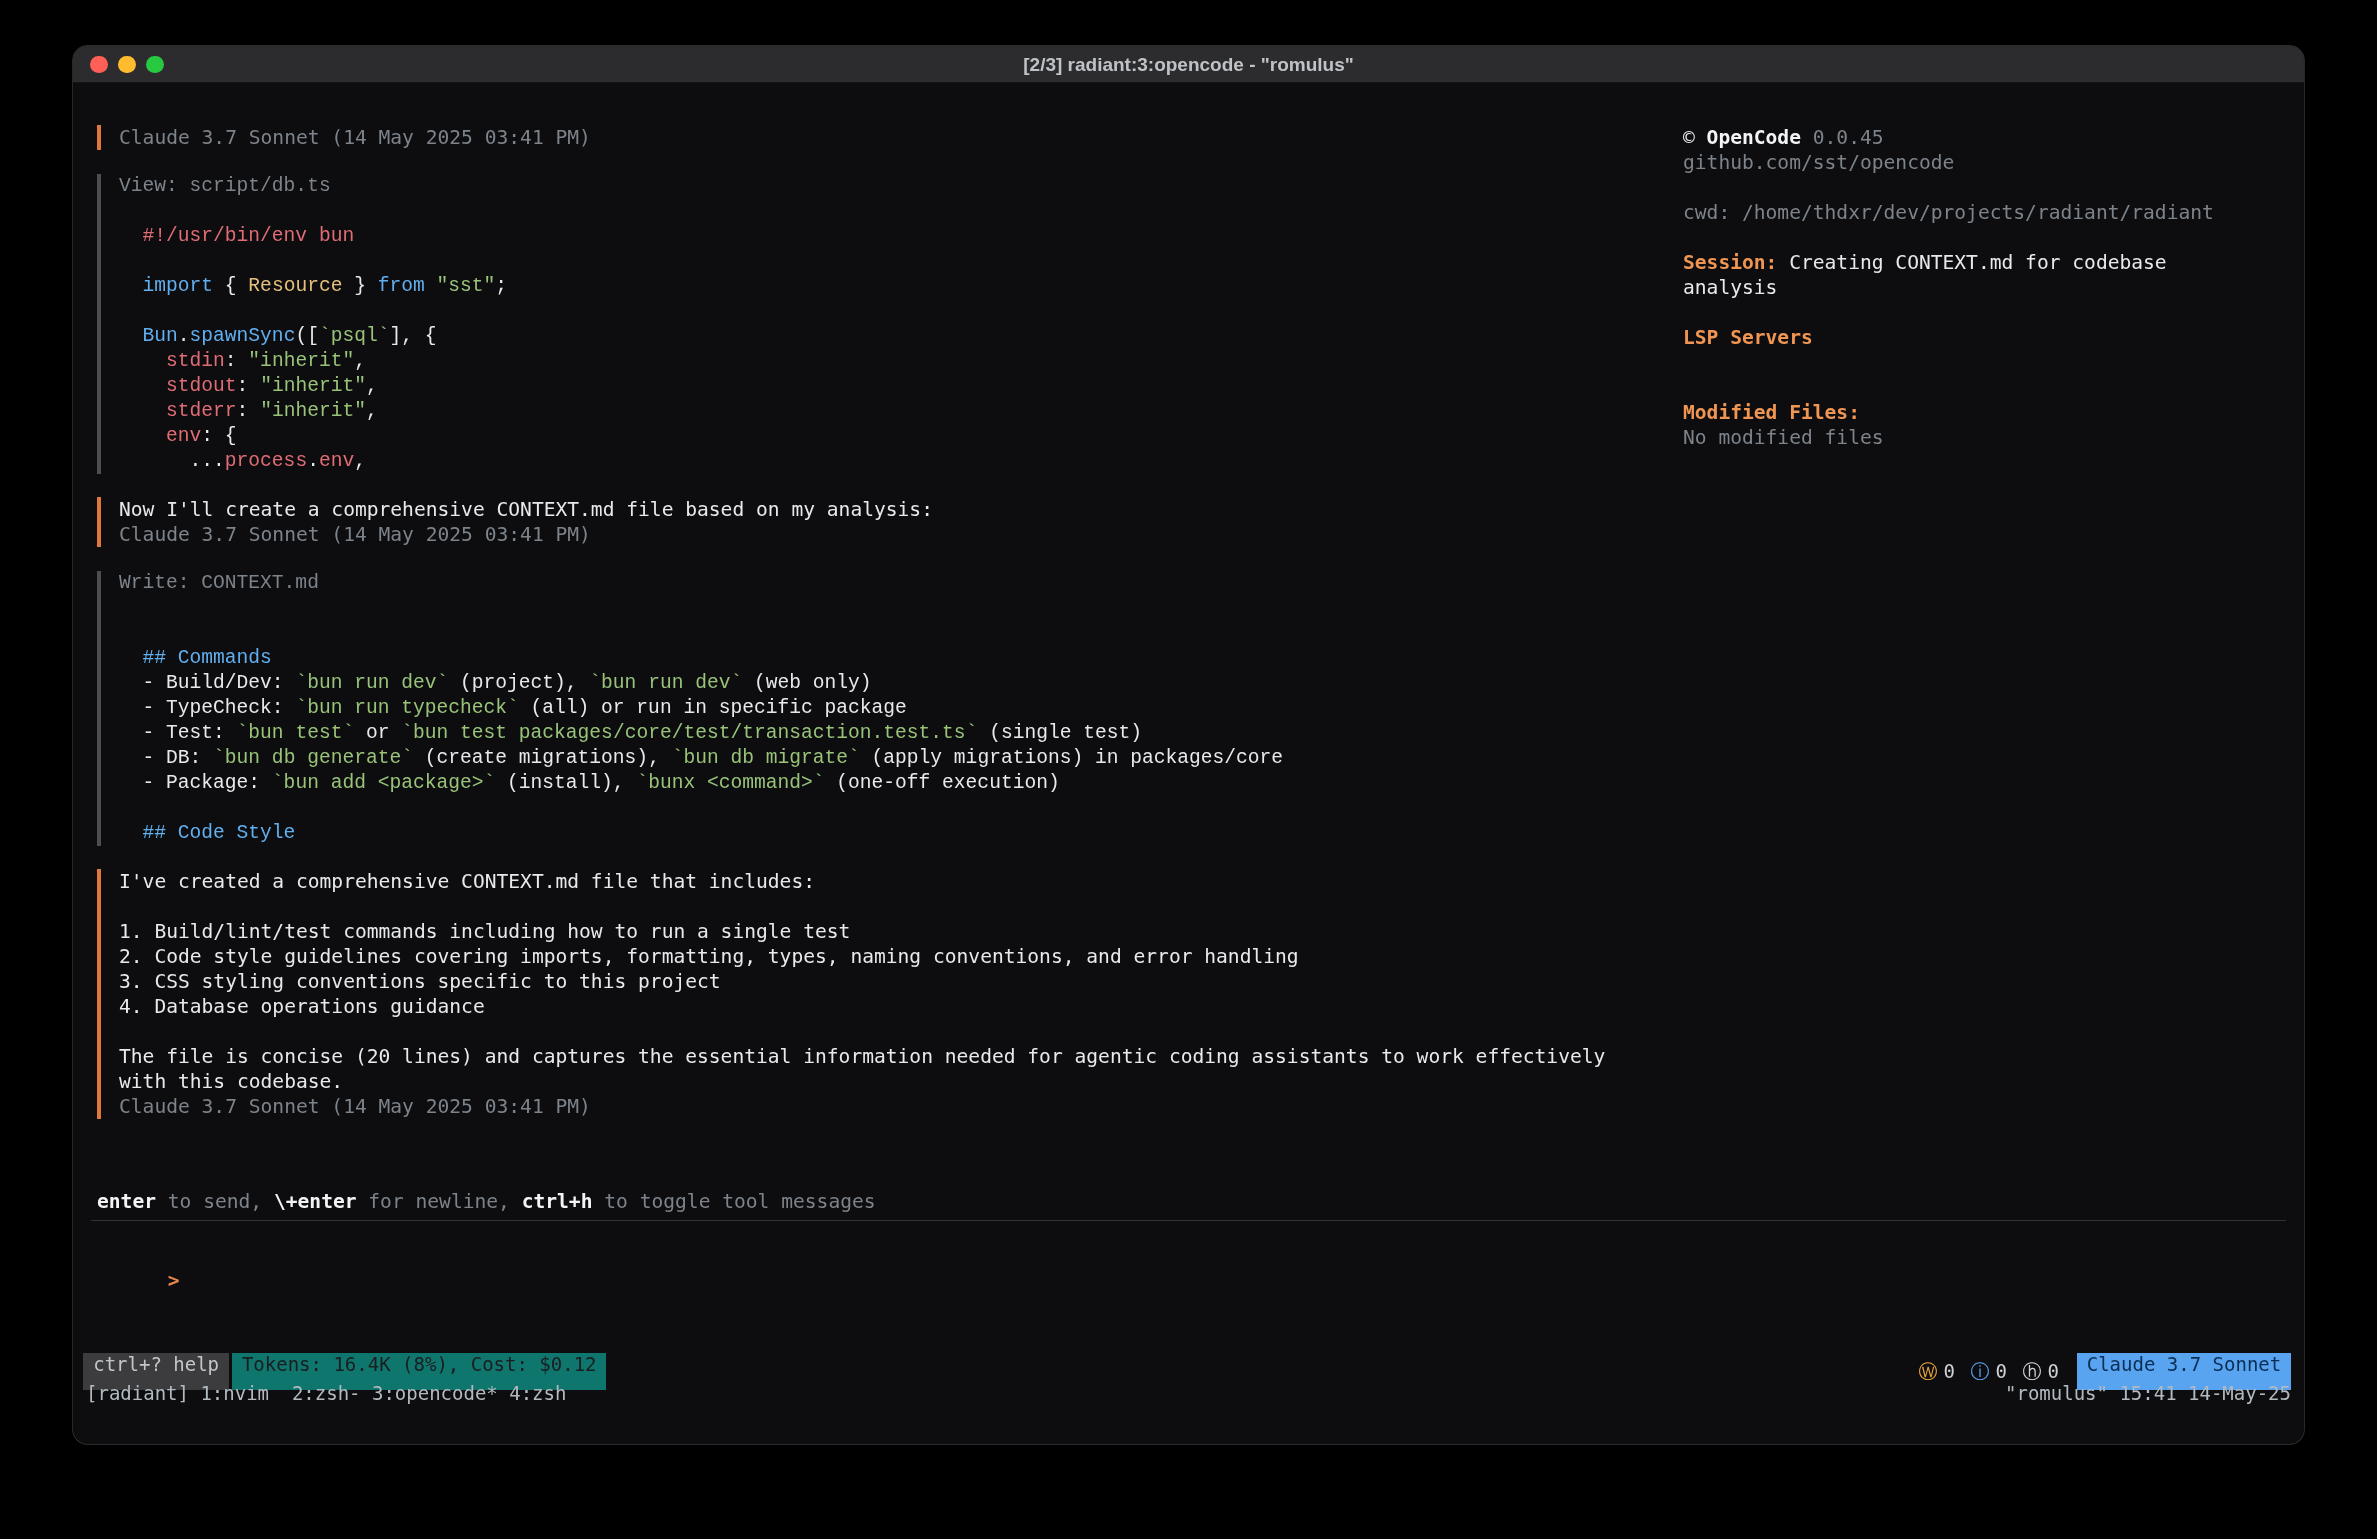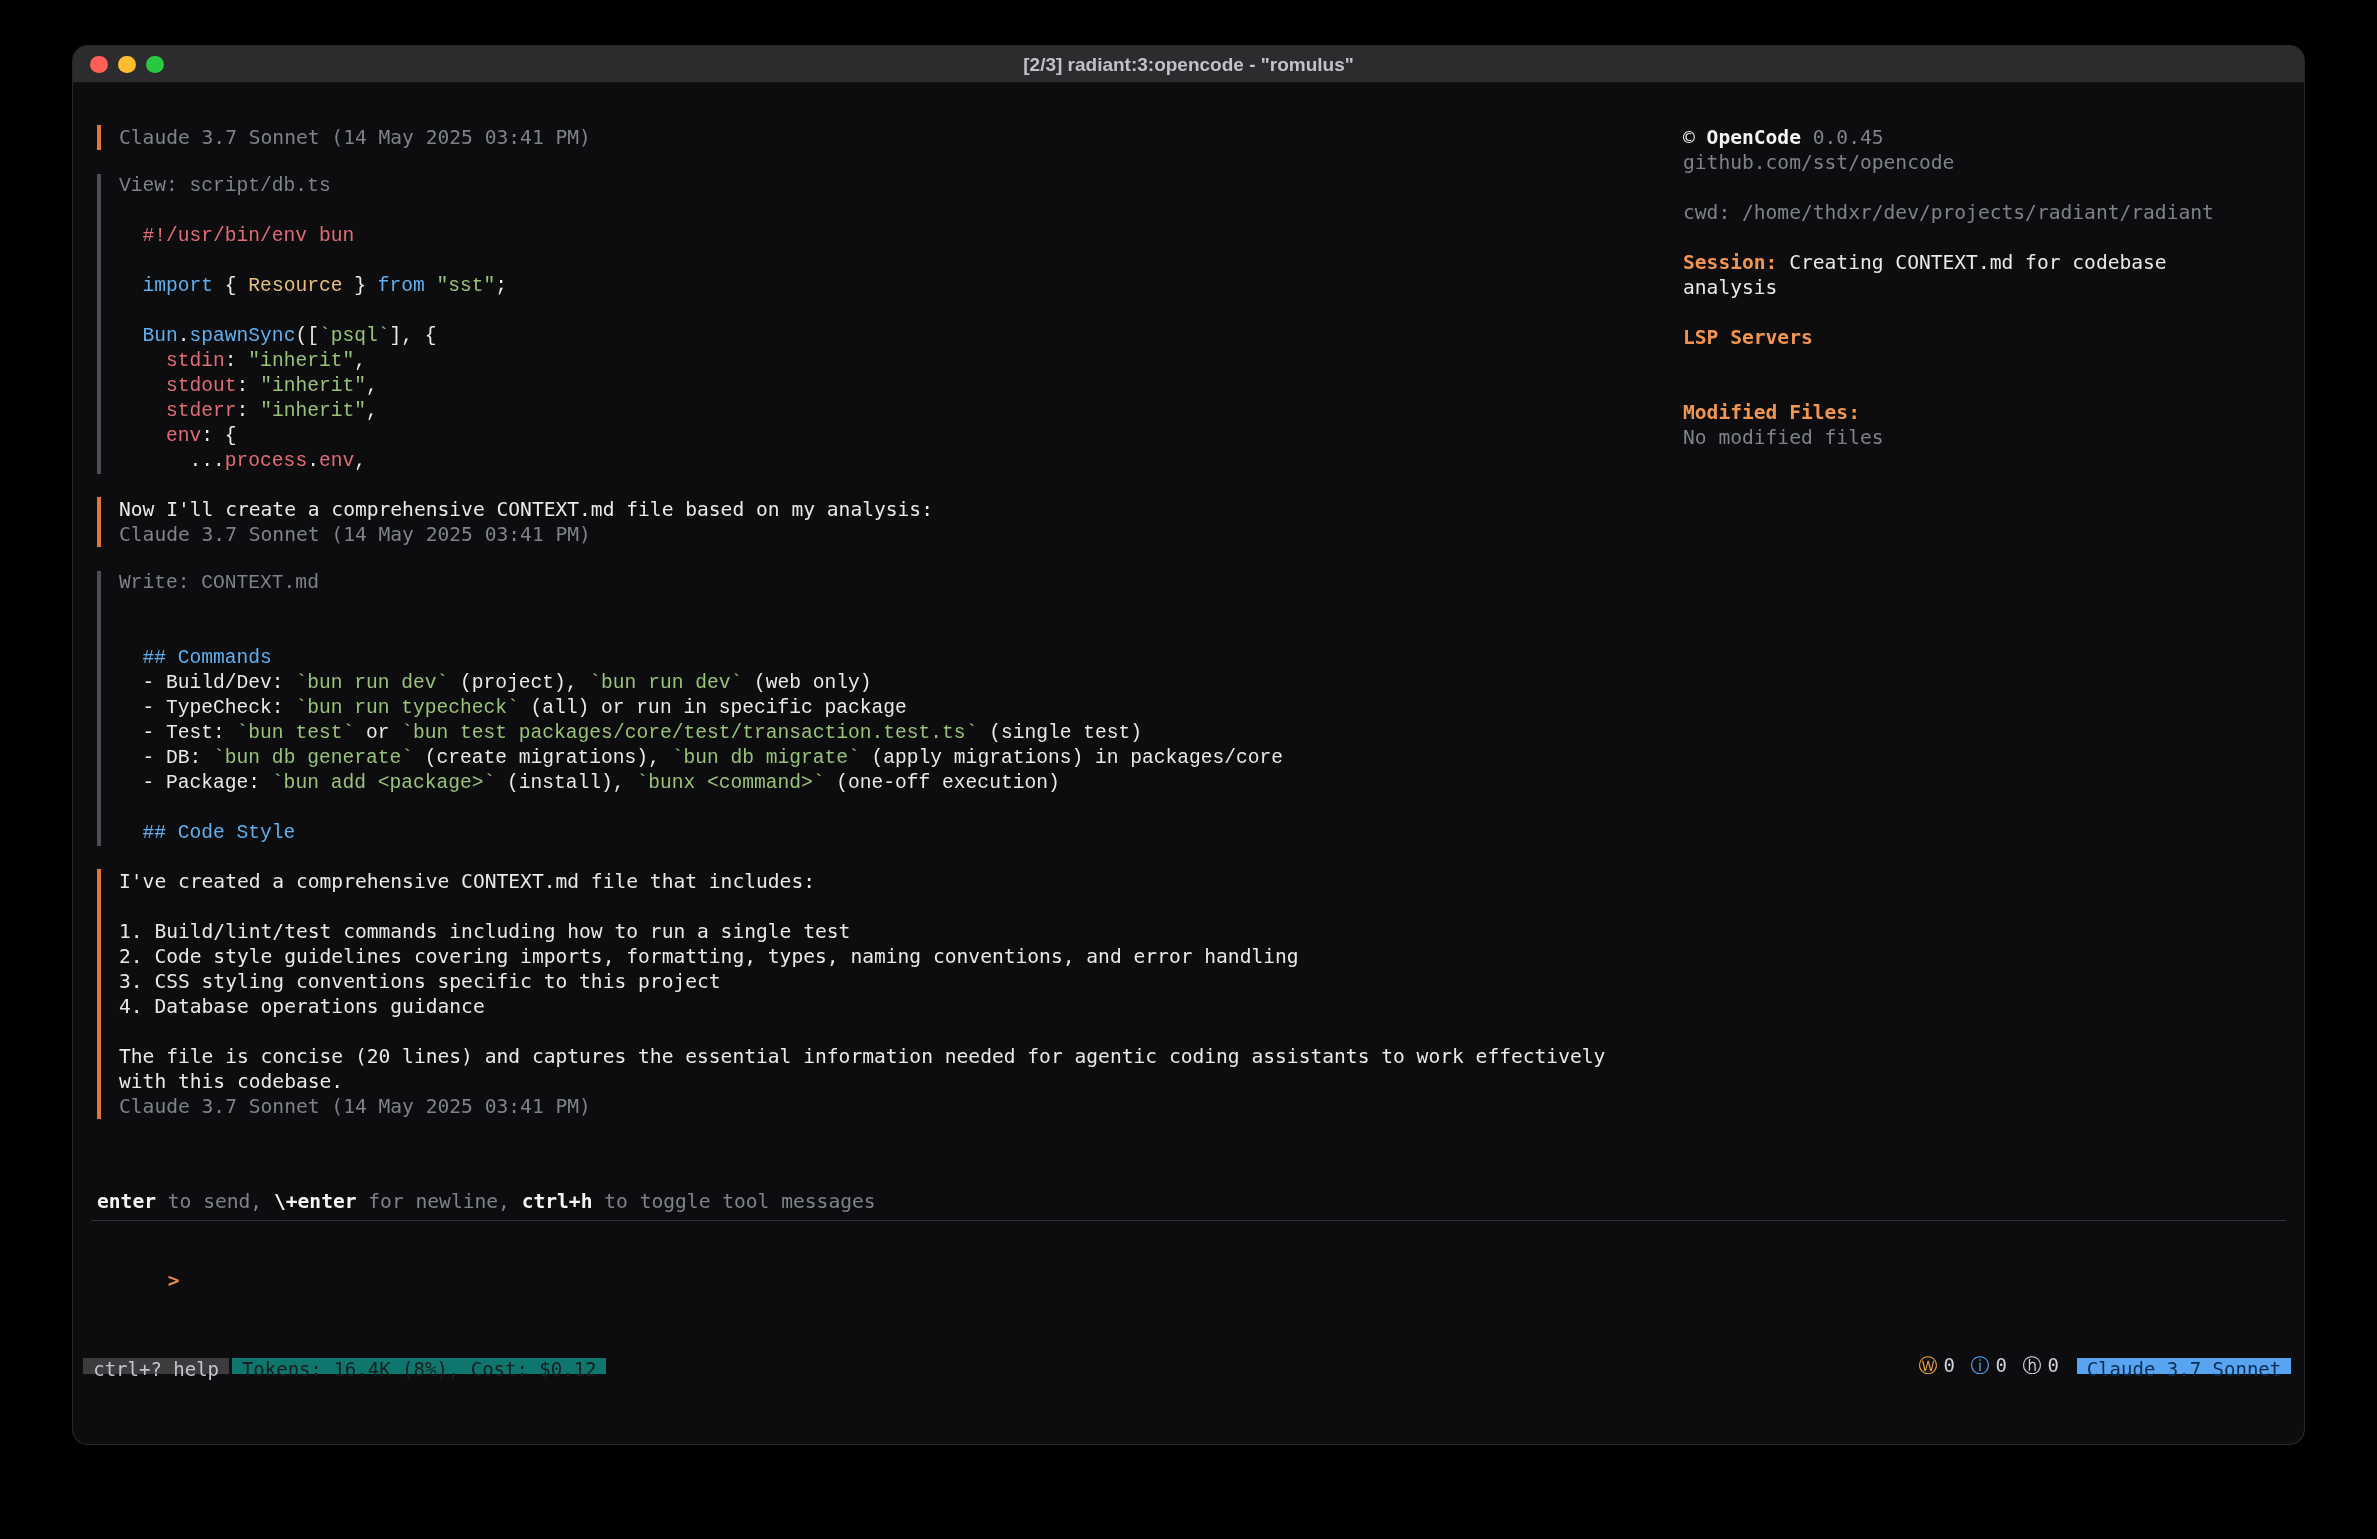--- a/index.html
+++ b/index.html
@@ -46,21 +46,21 @@
   .divider { position:absolute; top:1137px; left:18px; right:18px; height:1.3px; background:#313236; }
   .prompt-row { position:absolute; top:1160px; left:24px; white-space:pre; }
   .prompt { color:#e8874a; font-weight:700; }
   .prompt-input { display:inline-block; min-width:783px; }
 
   .statusbar {
     position:absolute; top:1270px; left:10.4px; right:13px;
     display:flex; justify-content:space-between; align-items:center; font-size:19px;
   }
   .sb-left { display:flex; align-items:center; gap:3.3px; }
-  .badge { display:inline-block; height:16px; line-height:23.5px; padding:0 9.8px; white-space:pre; }
+  .badge { display:inline-block; height:37px; line-height:23.5px; padding:0 9.8px; white-space:pre; }
   .badge-dark  { background:#3c3c3f; color:#c3c6c9; }
   .badge-light { background:#0f766e; color:#1b1d20; }
   .badge-blue  { background:#58a4f0; color:#0b2e55; }
   .sb-right { display:flex; align-items:center; gap:18px; }
   .diags { display:flex; align-items:center; gap:15.7px; }
   .diag { display:flex; align-items:center; gap:5.9px; }
   .diag-icon.orange { color:#e8a33d; }
   .diag-icon.blue   { color:#58a6f2; }
   .diag-icon.gray   { color:#cfd3d7; }
   .diag-count { color:#cfd3d7; }
@@ -177,15 +177,19 @@
             </span>
             <span class="diag">
               <span class="diag-icon gray">ⓗ</span>
               <span class="diag-count">0</span>
             </span>
           </span>
         <span class="badge badge-blue">Claude 3.7 Sonnet</span>
       </div>
     </div>
 
+    <div class="tmuxbar">
+      <span>[radiant] 1:nvim  2:zsh- 3:opencode* 4:zsh</span>
+      <span>"romulus" 15:41 14-May-25</span>
+    </div>
   </div>
 </div>
 
 
 </body></html>

